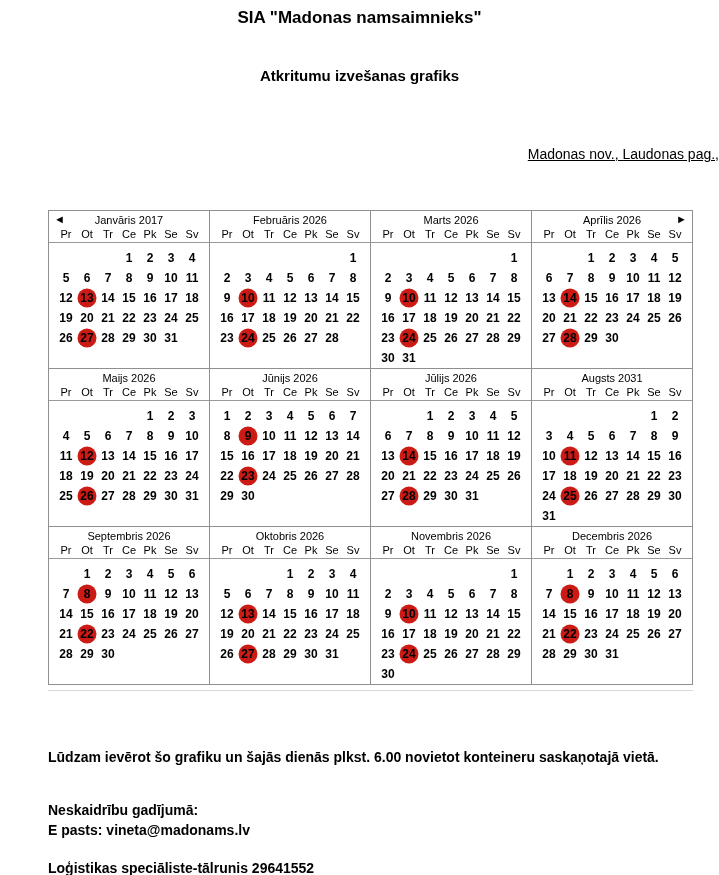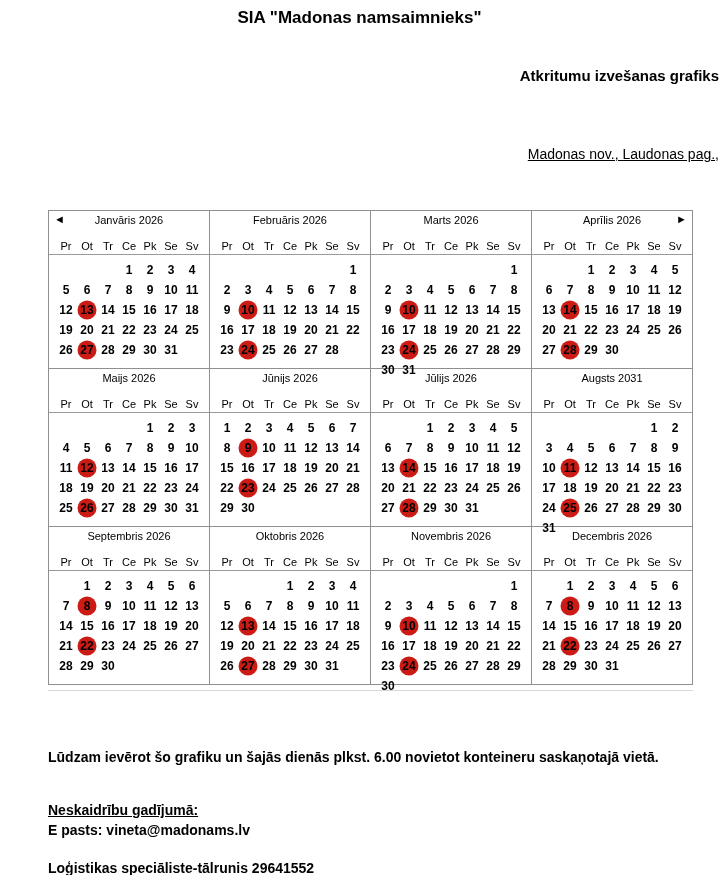--- a/index.html
+++ b/index.html
@@ -1,57 +1,57 @@
 <!DOCTYPE html>
 <html><head>
 <meta charset="utf-8">
 <style>
   html,body{margin:0;padding:0;background:#fff;}
   .page{position:relative;width:719px;height:875px;background:#fff;overflow:hidden;
         font-family:"Liberation Sans", sans-serif;color:#000;}
   .centered{position:absolute;left:0;right:0;text-align:center;}
   .page-title{top:8px;font-size:17px;font-weight:bold;}
-  .page-subtitle{top:67px;font-size:15px;font-weight:bold;text-align:right;}
+  .page-subtitle{top:67px;font-size:15px;font-weight:bold;}
   .location-heading{top:146px;font-size:14px;text-decoration:underline;text-align:right;}
   .calendar{position:absolute;left:48px;top:210px;display:grid;
             grid-template-columns:repeat(4,161px);
             border-top:1px solid #8f8f8f;border-left:1px solid #8f8f8f;}
   .month-panel{box-sizing:border-box;height:158px;border-right:1px solid #8f8f8f;
                border-bottom:1px solid #8f8f8f;padding-top:3px;position:relative;background:#fff;}
   .month-title-row{height:13px;line-height:13px;text-align:center;font-size:11px;position:relative;}
   .nav-arrow{position:absolute;top:-1px;font-size:11px;line-height:13px;cursor:pointer;}
   .nav-arrow.prev{left:5px;}
   .nav-arrow.next{right:5px;}
   .weekday-row{display:grid;grid-template-columns:repeat(7,21px);justify-content:center;
                height:15px;line-height:15px;font-size:11px;text-align:center;
-               border-bottom:1px solid #9a9a9a;margin-top:12px;}
+               border-bottom:1px solid #9a9a9a;}
   .dates-grid{display:grid;grid-template-columns:repeat(7,21px);justify-content:center;margin-top:5px;}
   .day-cell{position:relative;height:20px;line-height:20px;text-align:center;
             font-size:12px;font-weight:bold;}
   .day-circle{position:absolute;left:50%;top:50%;transform:translate(-50%,-50%);
               width:19px;height:19px;border-radius:50%;z-index:0;}
   .day-num{position:relative;z-index:1;}
   .calendar-bottom-shadow{position:absolute;left:48px;top:690px;width:645px;height:1px;background:#d9d9d9;}
   .footer-text{position:absolute;left:48px;width:630px;font-size:14px;font-weight:bold;line-height:19px;}
   .notice{top:748px;}
-  .contact-heading{top:801px;text-decoration:underline;}
+  .contact-heading{top:801px;}
   .contact-phone{top:818px;margin-top:41px;}
   .contact-email{top:821px;}
 </style>
 </head>
 <body>
 
 <div class="page">
   <div class="centered page-title">SIA "Madonas namsaimnieks"</div>
   <div class="centered page-subtitle">Atkritumu izvešanas grafiks</div>
   <div class="centered location-heading">Madonas nov., Laudonas pag.,</div>
 
   <div class="calendar">
       <div class="month-panel">
-        <div class="month-title-row"><span class="nav-arrow prev">◄</span><span class="month-title">Janvāris 2026</span></div>
+        <div class="month-title-row"><span class="nav-arrow prev">◄</span><span class="month-title">Janvāris 2017</span></div>
         <div class="weekday-row">
           <span class="weekday-cell">Pr</span>
           <span class="weekday-cell">Ot</span>
           <span class="weekday-cell">Tr</span>
           <span class="weekday-cell">Ce</span>
           <span class="weekday-cell">Pk</span>
           <span class="weekday-cell">Se</span>
           <span class="weekday-cell">Sv</span>
         </div>
         <div class="dates-grid">

